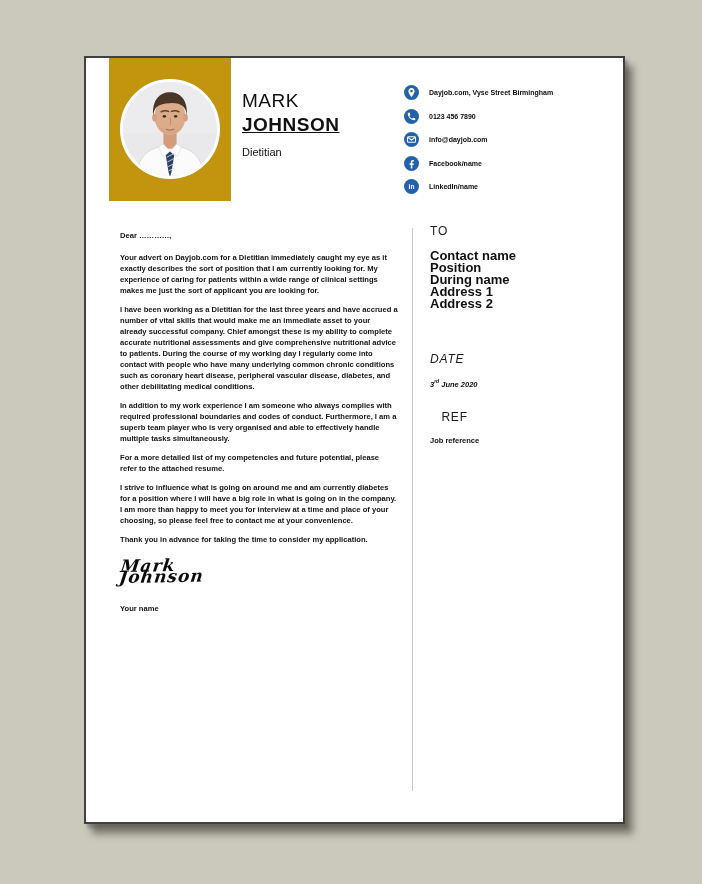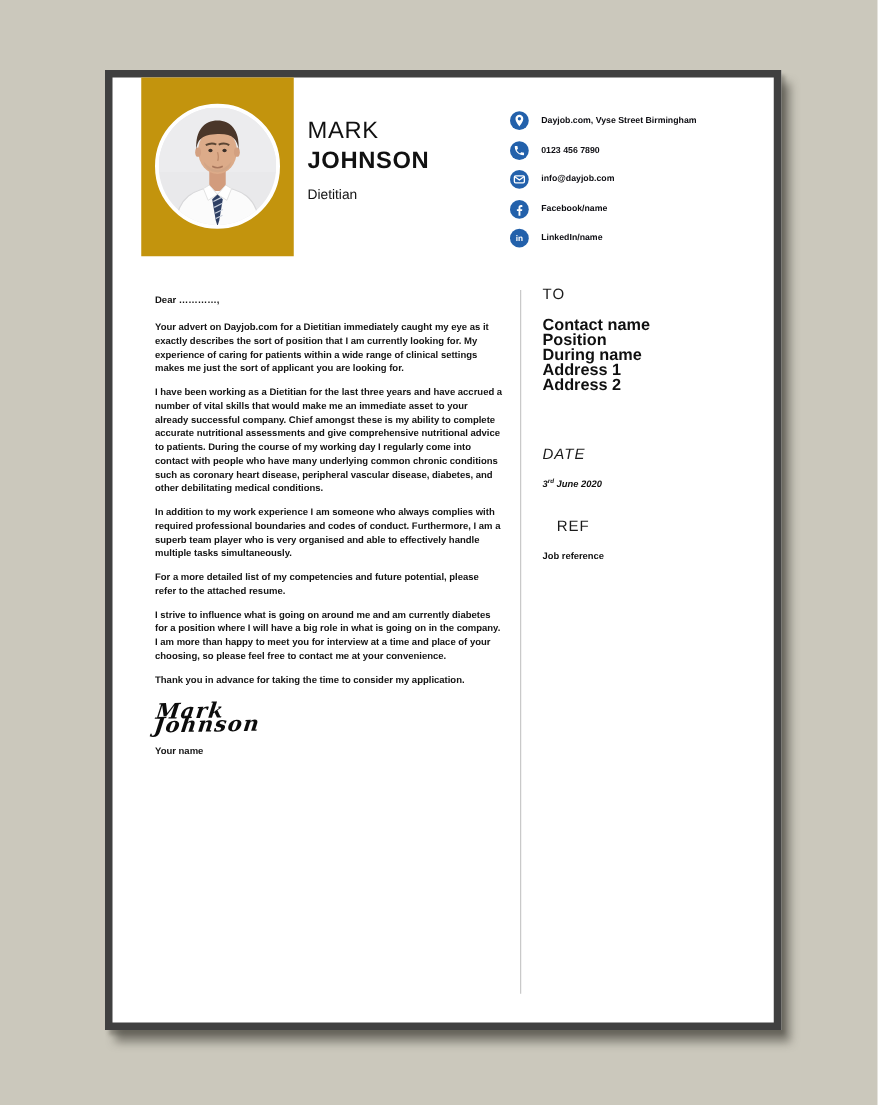--- a/index.html
+++ b/index.html
@@ -16,41 +16,41 @@
     font-family:"Liberation Sans",sans-serif;
     color:var(--ink);
     overflow:hidden;
     position:relative;
   }
   .page{
     position:absolute;
     left:84px; top:56px;
     width:541px; height:768px;
     background:#ffffff;
-    border:6px solid #404040;
+    border:2px solid #404040;
     box-shadow:8px 10px 7px rgba(62,60,52,0.55), 3px 4px 3px rgba(62,60,52,0.35);
   }
   
   .gold-block{
     position:absolute; left:23px; top:0;
     width:122px; height:143px;
     background:var(--accent-gold);
   }
   .photo-ring{
     position:absolute; left:11px; top:21px;
     width:100px; height:100px;
     border-radius:50%;
     background:#fff;
     overflow:hidden;
     border:3px solid #fff;
   }
   .photo-ring svg{display:block;width:100%;height:100%;}
   .name-block{position:absolute; left:156px; top:31px;}
   .first-name{font-size:19px;font-weight:400;letter-spacing:.5px;line-height:24px;color:#111;}
-  .last-name{font-size:19px;font-weight:700;letter-spacing:.5px;line-height:24px;color:#111;}
+  .last-name{font-size:19px;font-weight:700;letter-spacing:.5px;line-height:24px;color:#111;text-decoration:underline;}
   .job-title{font-size:11px;font-weight:400;margin-top:9px;color:#111;}
   .contacts{position:absolute; left:318px; top:23px; width:215px;}
   .contact-row{display:flex;align-items:center;height:23.5px;}
   .cicon{
     flex:0 0 15px;width:15px;height:15px;border-radius:50%;
     background:var(--icon-blue);
     display:flex;align-items:center;justify-content:center;
   }
   .cicon svg{width:15px;height:15px;display:block;}
   .ctext{margin-left:10px;font-size:7px;font-weight:700;color:#0d0d12;white-space:nowrap;}
@@ -65,21 +65,21 @@
   .signature{
     margin-top:16px;
     font-family:"DejaVu Serif",serif;
     font-style:italic; font-weight:700;
     font-size:17px; letter-spacing:1px;
     transform:skewX(-8deg) rotate(-1deg);
     transform-origin:left center;
     color:#0c0c0c;
     width:140px;
   }
-  .signoff-name{margin-top:8px;}
+  .signoff-name{margin-top:20px;}
   
   .vdivider{
     position:absolute; left:326px; top:170px;
     width:1px; height:563px; background:var(--divider);
   }
   .sidebar{position:absolute; left:344px; top:166px; width:180px;}
   .sb-section{position:absolute; left:0;}
   .sb-to{top:0;}
   .sb-date{top:128px;font-style:italic;}
   .sb-ref{top:186px;text-align:center;}

